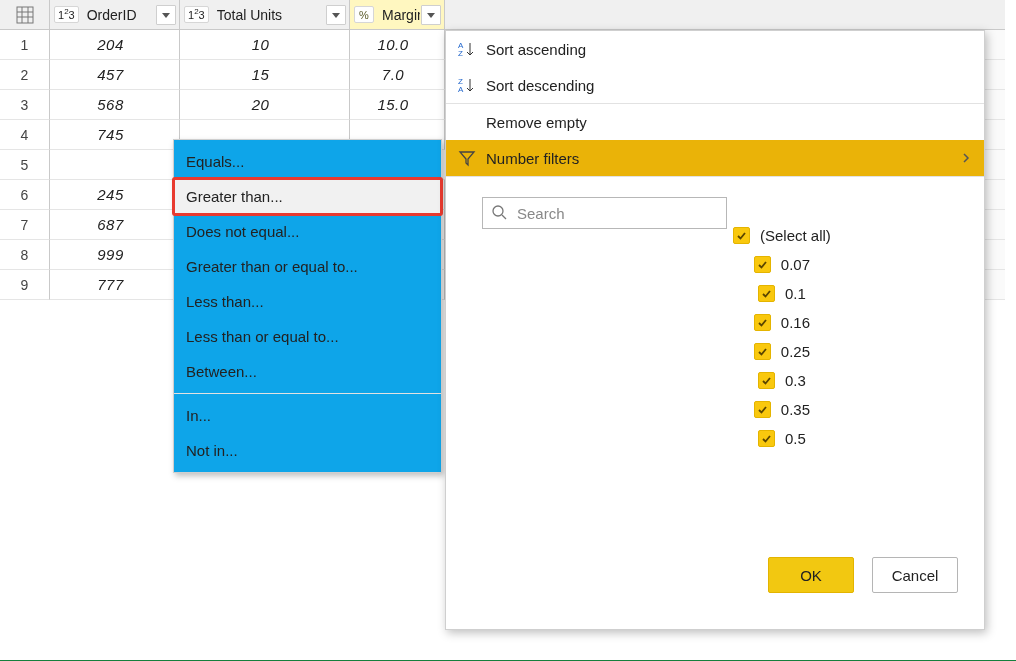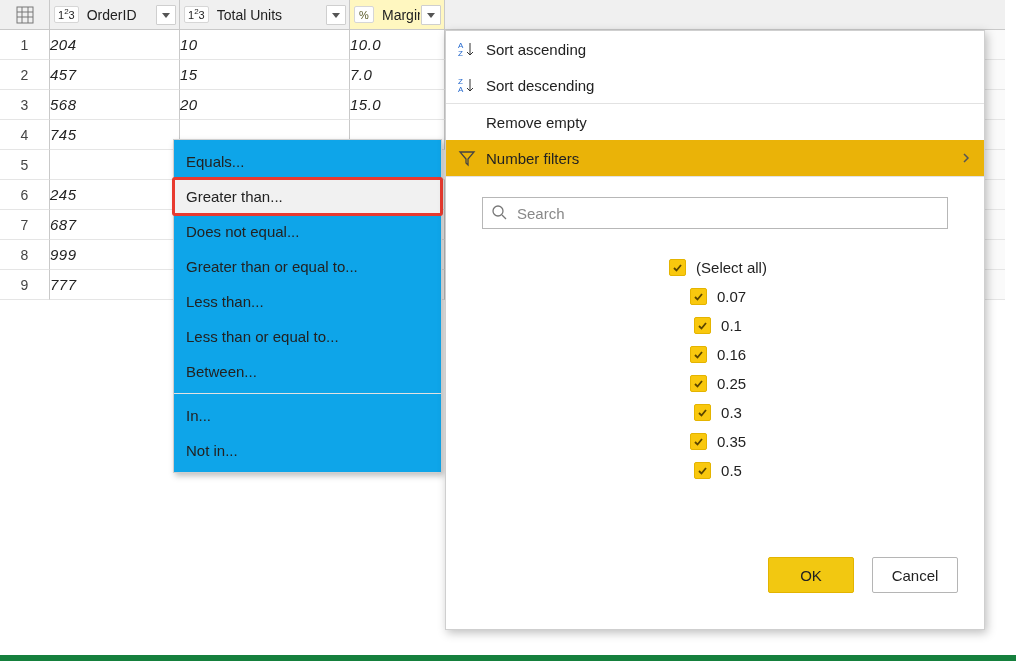--- a/index.html
+++ b/index.html
@@ -9,21 +9,21 @@
     font-family: "Segoe UI", Arial, sans-serif;
     font-size: 14px;
     color: #222;
     background: #fff;
   }
   #stage {
     position: relative;
     width: 1016px;
     height: 661px;
     overflow: hidden;
-    border-bottom: 6px solid #15803d;
+    border-bottom: 1px solid #15803d;
   }
 
   
   .grid {
     position: absolute;
     top: 0; left: 0;
     width: 1005px;
   }
   .grid-row {
     display: flex;
@@ -93,21 +93,21 @@
     background: #fff;
     display: inline-flex;
     align-items: center;
     justify-content: center;
     margin: 0 3px 0 1px;
     border-radius: 1px;
   }
   .dropdown-btn svg { display:block;}
   .num-cell {
     width: 100%;
-    text-align: left;
+    text-align: center;
     padding-right: 8px;
     font-style: italic;
     color: #222;
     font-size: 15px;
     letter-spacing: .5px;
   }
   .table-icon{
     width:50px; height:100%;
     background:#f0f0f0;
     display:flex;align-items:center;justify-content:center;
@@ -184,21 +184,21 @@
   .panel-sep {
     height: 1px;
     background: #e2e2e2;
     margin: 0 0;
   }
 
   .panel-body {
     flex: 1;
     padding: 20px 36px 0 36px;
     display:flex;
-    flex-direction: column;
+    flex-direction: row;
   }
   .search-box {
     height: 32px;
     border: 1px solid #b7b7b7;
     display:flex;
     align-items:center;
     padding: 0 8px;
     color:#777;
   }
   .search-box input {

